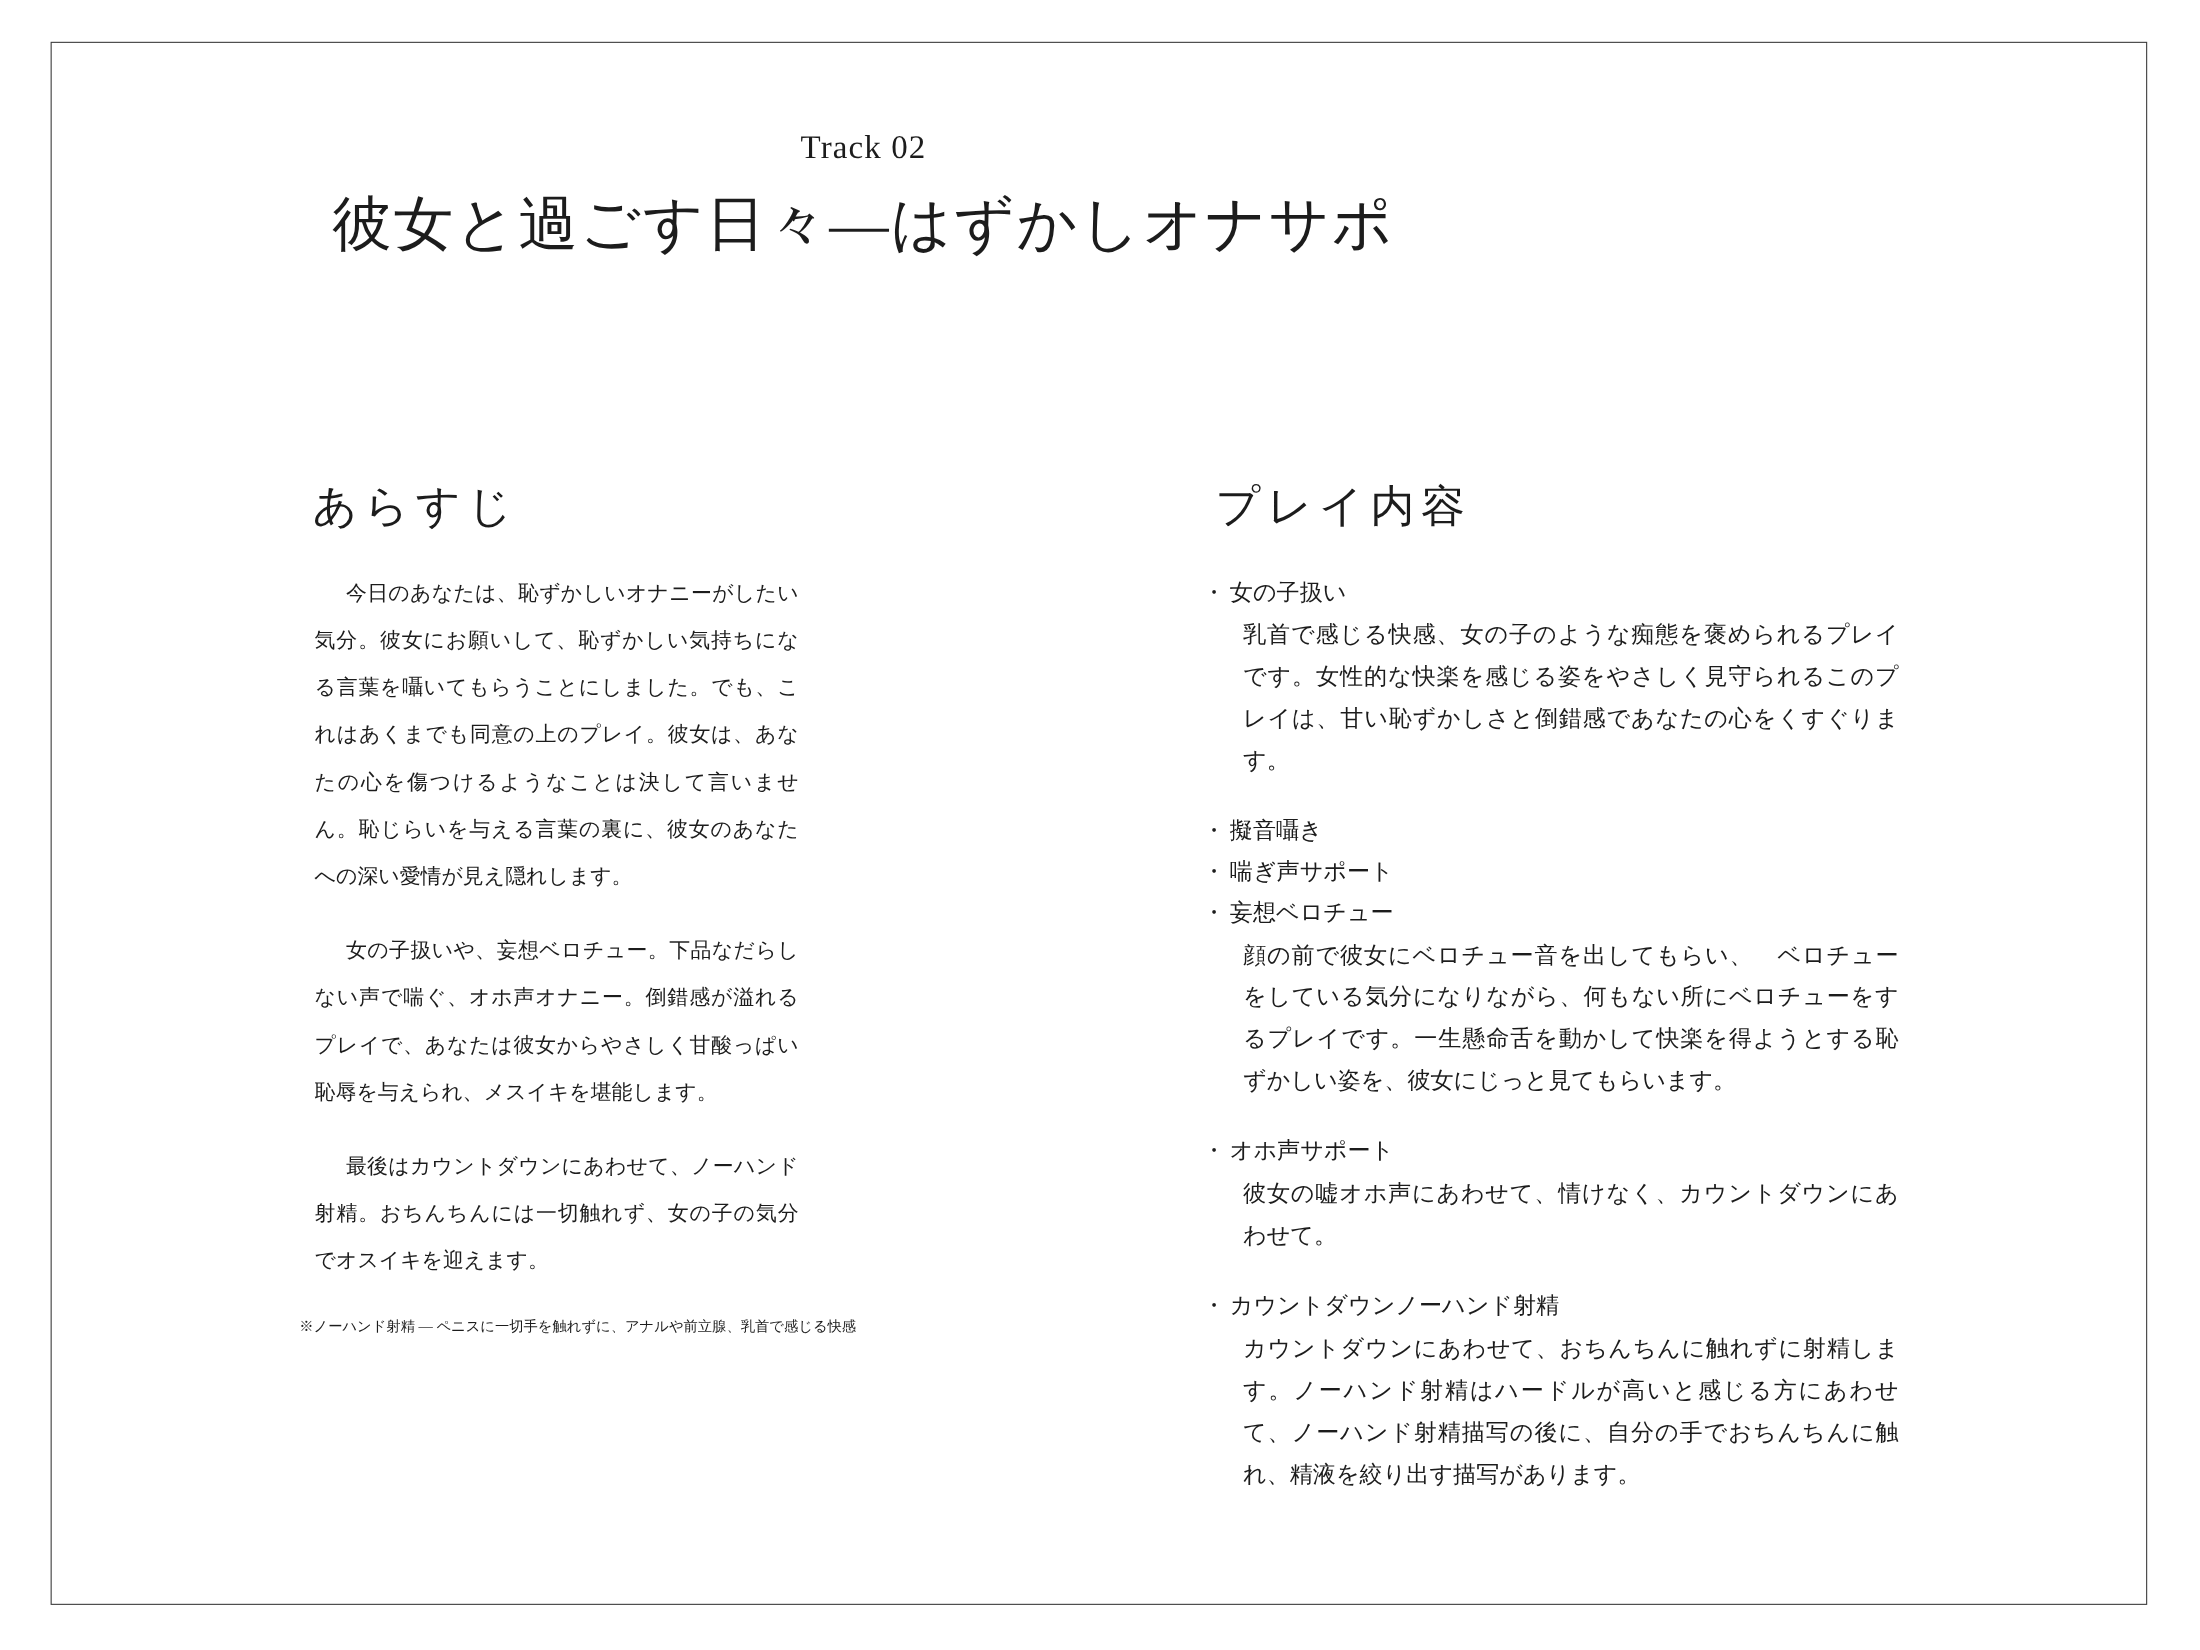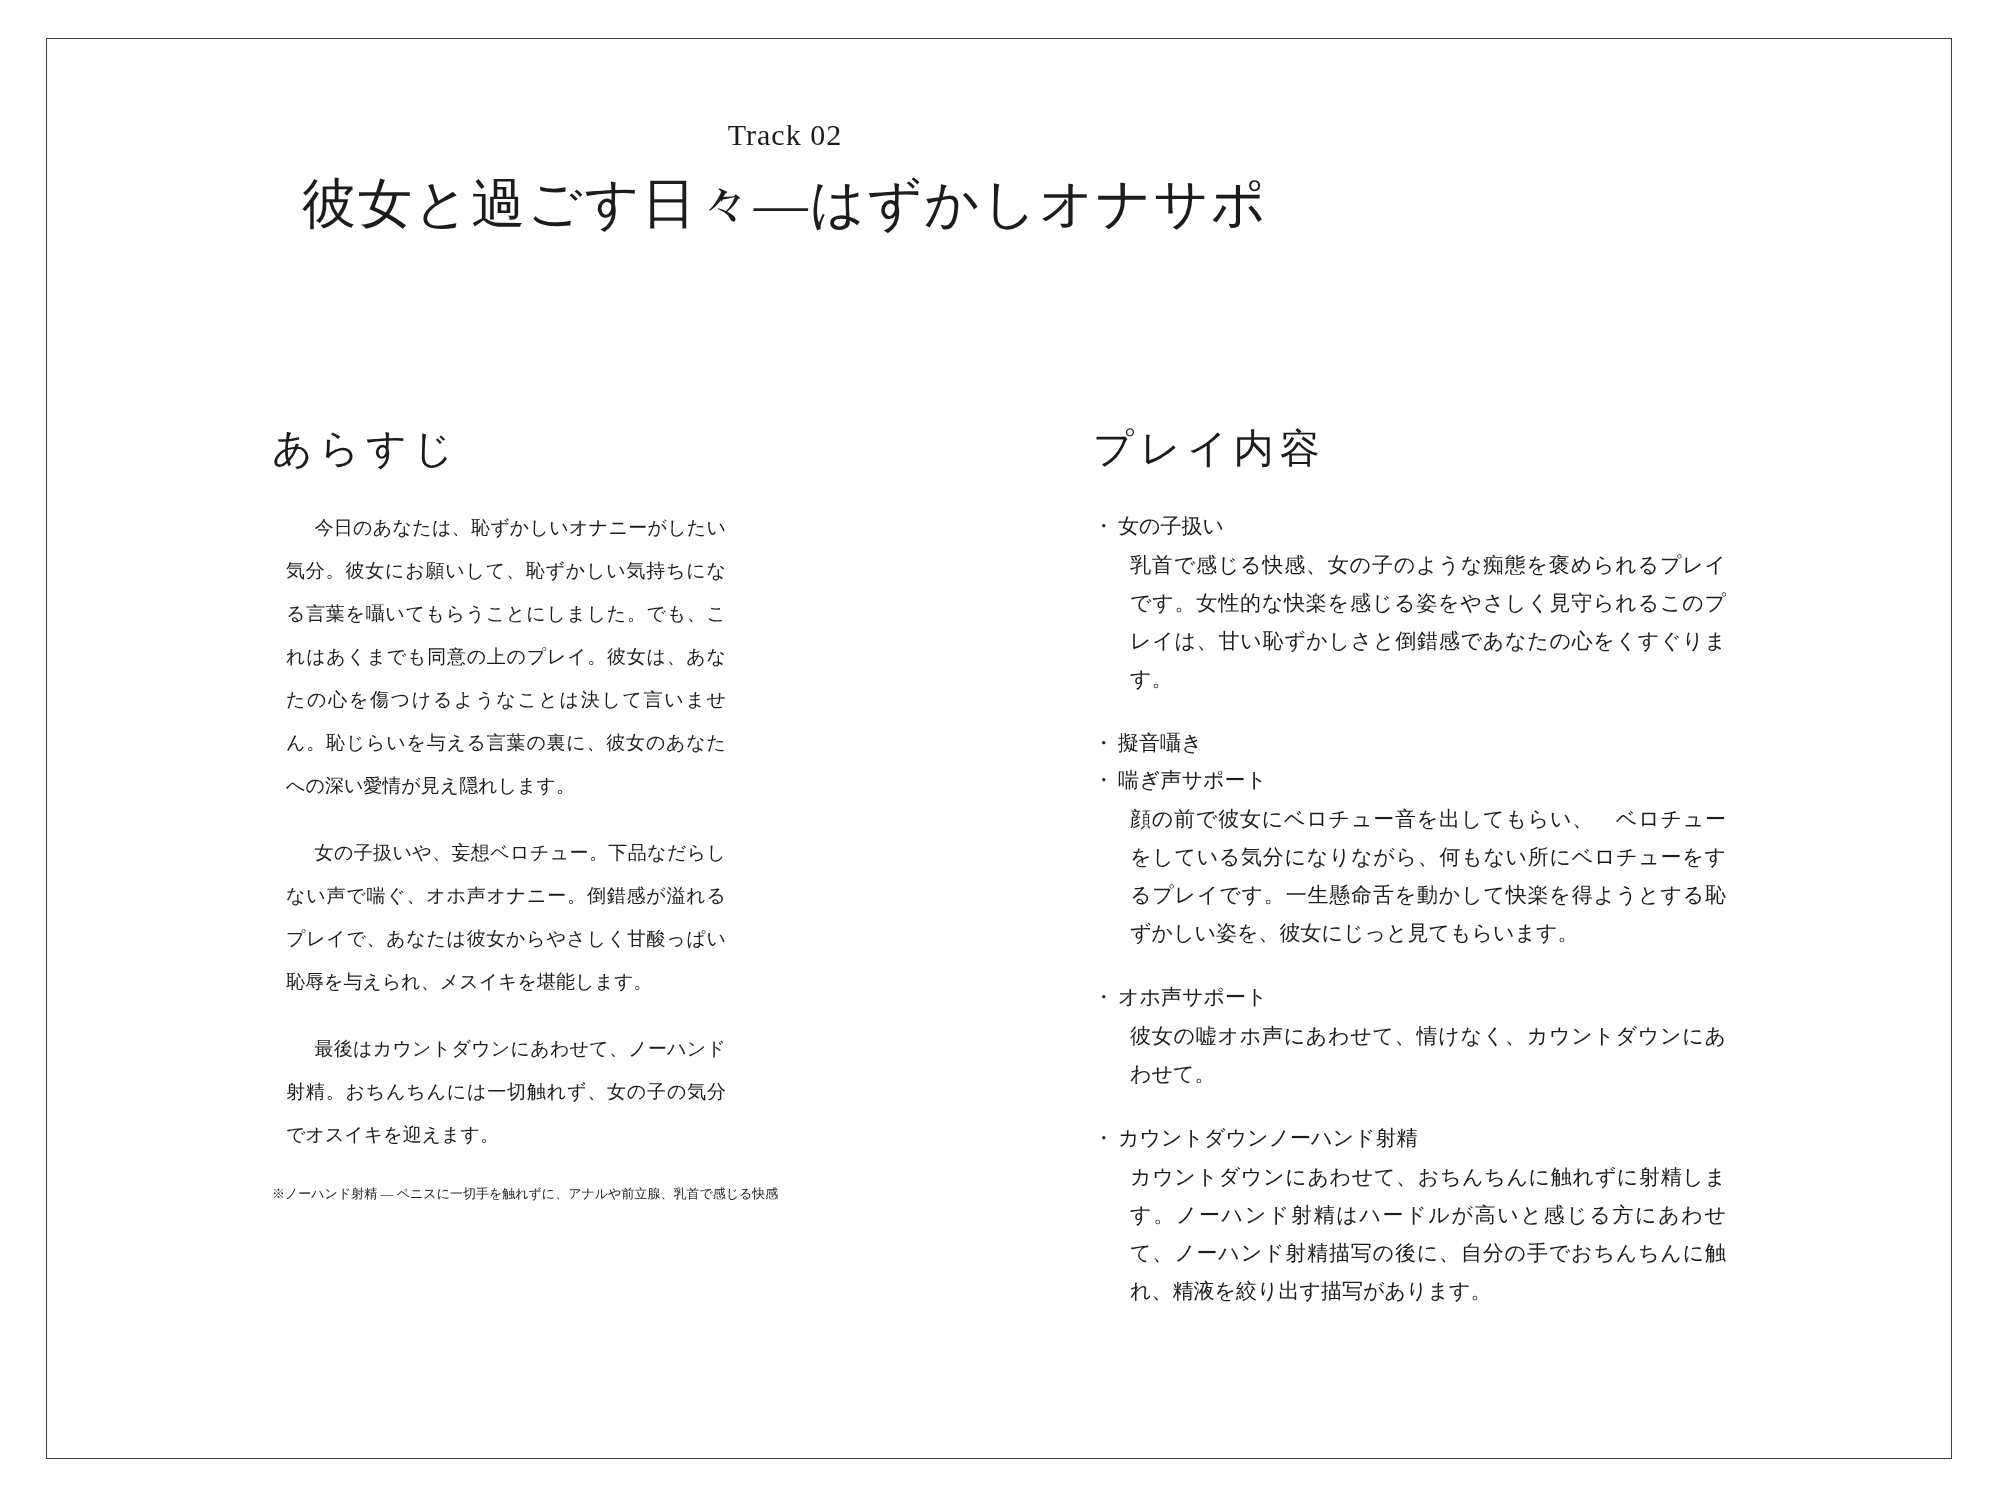--- a/index.html
+++ b/index.html
@@ -36,21 +36,21 @@
     letter-spacing: 1px;
   }
   .title {
     margin: 16px 0 0 0;
     font-size: 54px;
     font-weight: normal;
     letter-spacing: 2px;
     white-space: nowrap;
   }
   .sec-heading {
-    margin: 0;
+    margin: 12px;
     font-size: 40px;
     font-weight: normal;
     letter-spacing: 6px;
   }
   .col-left {
     position: absolute;
     left: 272px;
     top: 421px;
     width: 468px;
   }
@@ -128,20 +128,21 @@
         <div class="play-item">
           <div class="play-item-label"><span class="bullet">・</span><span>擬音囁き</span></div>
 
         </div>
 
         <div class="play-item">
           <div class="play-item-label"><span class="bullet">・</span><span>喘ぎ声サポート</span></div>
         </div>
 
         <div class="play-item">
+          <div class="play-item-label"><span class="bullet">・</span><span>妄想ベロチュー</span></div>
           <div class="play-item-desc">顔の前で彼女にベロチュー音を出してもらい、　ベロチューをしている気分になりながら、何もない所にベロチューをするプレイです。一生懸命舌を動かして快楽を得ようとする恥ずかしい姿を、彼女にじっと見てもらいます。</div>
         </div>
 
         <div class="play-item">
           <div class="play-item-label"><span class="bullet">・</span><span>オホ声サポート</span></div>
           <div class="play-item-desc">彼女の嘘オホ声にあわせて、情けなく、カウントダウンにあわせて。</div>
         </div>
 
         <div class="play-item">
           <div class="play-item-label"><span class="bullet">・</span><span>カウントダウンノーハンド射精</span></div>

